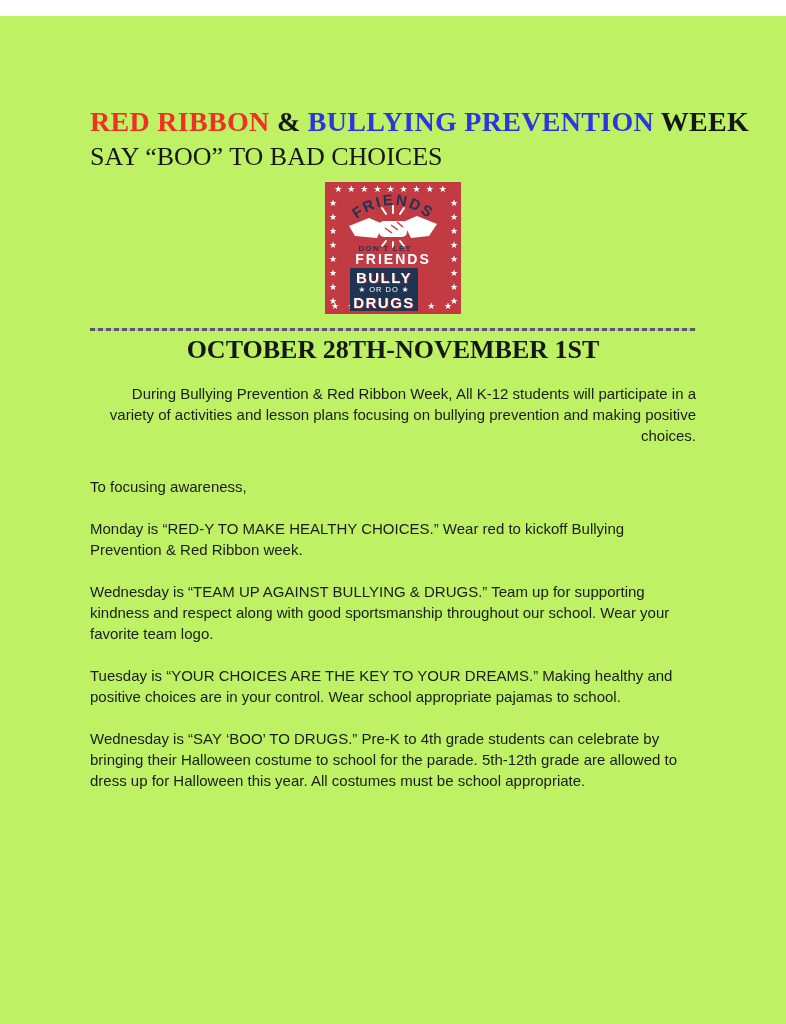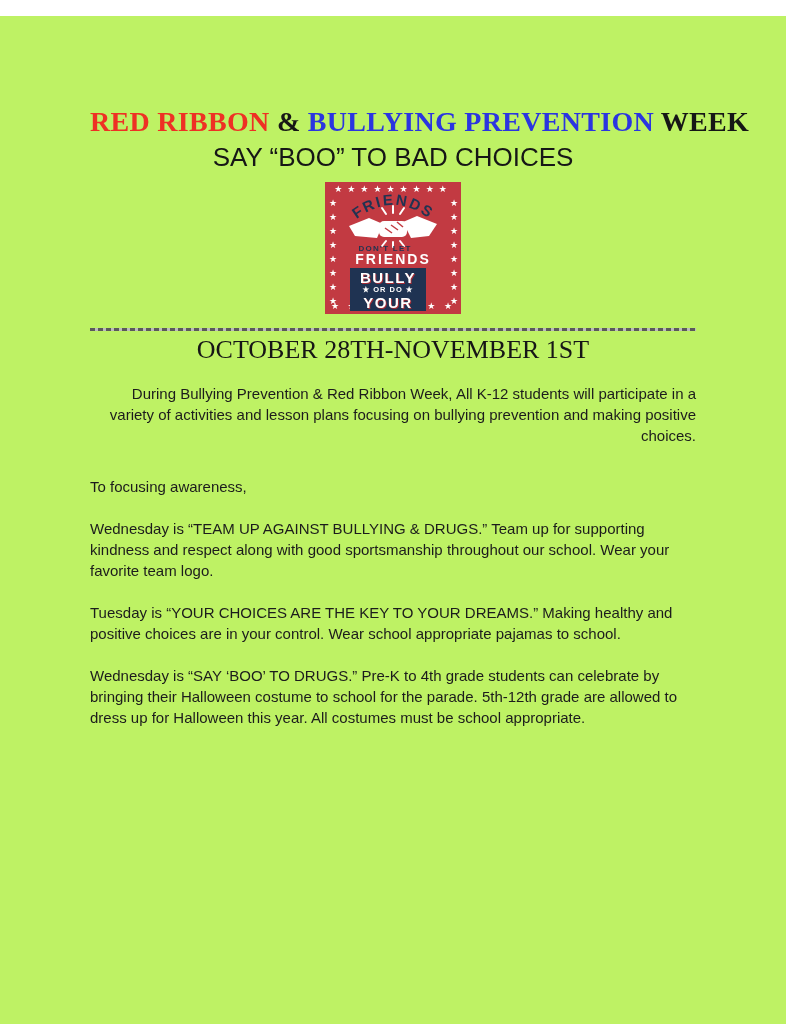--- a/index.html
+++ b/index.html
@@ -18,23 +18,23 @@
   .doc-title{
     margin:0;
     font-family:"Liberation Serif",serif;
     font-size:28px;font-weight:bold;
     line-height:36px;text-align:center;
     letter-spacing:.3px;color:#161616;
     white-space:nowrap;
   }
   .doc-subtitle{
     margin:0 0 8px 0;
-    font-family:Liberation Sans, sans-serif;
+    font-family:Liberation Serif, serif;
     font-size:26px;font-weight:normal;
-    line-height:34px;text-align:center;color:#161616;
+    line-height:34px;text-align:left;color:#161616;
   }
 
   
   .logo-wrap{display:flex;justify-content:center;margin:0 0 12px 0;}
   .logo{
     position:relative;width:136px;height:132px;
     background:#c23a42;
     overflow:hidden;
   }
   .logo .stars{position:absolute;color:#fff;font-size:9px;line-height:9px;}
@@ -54,40 +54,40 @@
     text-align:center;color:#1f3352;
     font-size:8px;font-weight:bold;letter-spacing:1.2px;
   }
   .logo-friends2{
     position:absolute;top:69px;left:0;right:0;
     text-align:center;color:#fff;
     font-size:14px;font-weight:bold;letter-spacing:2px;
   }
   .navy-box{
     position:absolute;top:86px;left:25px;
-    width:76px;height:43px;
+    width:68px;height:43px;
     background:#1f3352;
     display:flex;flex-direction:column;align-items:center;justify-content:center;
     color:#fff;
   }
   .navy-box .big{
     font-size:15px;font-weight:bold;line-height:15px;letter-spacing:1.5px;
     text-shadow:1px 1px 0 #a32b35;
   }
-  .navy-box .small{font-size:7.5px;font-weight:bold;line-height:10px;letter-spacing:1px;}
+  .navy-box .small{font-size:7.5px;font-weight:normal;line-height:10px;letter-spacing:1px;}
 
   
   .divider{
     height:3px;margin:14px 0 0 0;
     background:repeating-linear-gradient(90deg,#5a5a5a 0 5px,#bcbcbc 5px 8px);
   }
   .date-heading{
     margin:2px 0 16px 0;
     font-family:"Liberation Serif",serif;
-    font-size:26px;font-weight:normal;
+    font-size:26px;font-weight:bold;
     line-height:34px;text-align:center;color:#161616;
   }
 
   
   .intro{
     margin:0 auto 30px auto;
     font-size:15px;line-height:21px;
     text-align:right;max-width:606px;color:#1c1c1c;
   }
   .body-text p{
@@ -141,32 +141,33 @@
             <path d="M68 54 L68 59"></path>
             <path d="M75 53 L79 58"></path>
           </g>
         </svg>
 
         <div class="logo-dontlet">DON’T LET</div>
         <div class="logo-friends2">FRIENDS</div>
         <div class="navy-box">
           <div class="big">BULLY</div>
           <div class="small">★ OR DO ★</div>
-          <div class="big">YOUR</div>
+          <div class="big">DRUGS</div>
         </div>
       </div>
     </div>
 
     <div class="divider"></div>
 
     <h2 class="date-heading">OCTOBER 28TH-NOVEMBER 1ST</h2>
 
     <p class="intro">During Bullying Prevention &amp; Red Ribbon Week, All K-12 students will participate in a variety of activities and lesson plans focusing on bullying prevention and making positive choices.</p>
 
     <div class="body-text">
       <p>To focusing awareness,</p>
+      <p>Monday is “RED-Y TO MAKE HEALTHY CHOICES.” Wear red to kickoff Bullying Prevention &amp; Red Ribbon week.</p>
       <p>Wednesday is “TEAM UP AGAINST BULLYING &amp; DRUGS.” Team up for supporting kindness and respect along with good sportsmanship throughout our school. Wear your favorite team logo.</p>
       <p>Tuesday is “YOUR CHOICES ARE THE KEY TO YOUR DREAMS.” Making healthy and positive choices are in your control. Wear school appropriate pajamas to school.</p>
       <p>Wednesday is “SAY ‘BOO’ TO DRUGS.” Pre-K to 4th grade students can celebrate by bringing their Halloween costume to school for the parade. 5th-12th grade are allowed to dress up for Halloween this year. All costumes must be school appropriate.</p>
     </div>
 
   </div>
 </div>
 
 </body></html>

